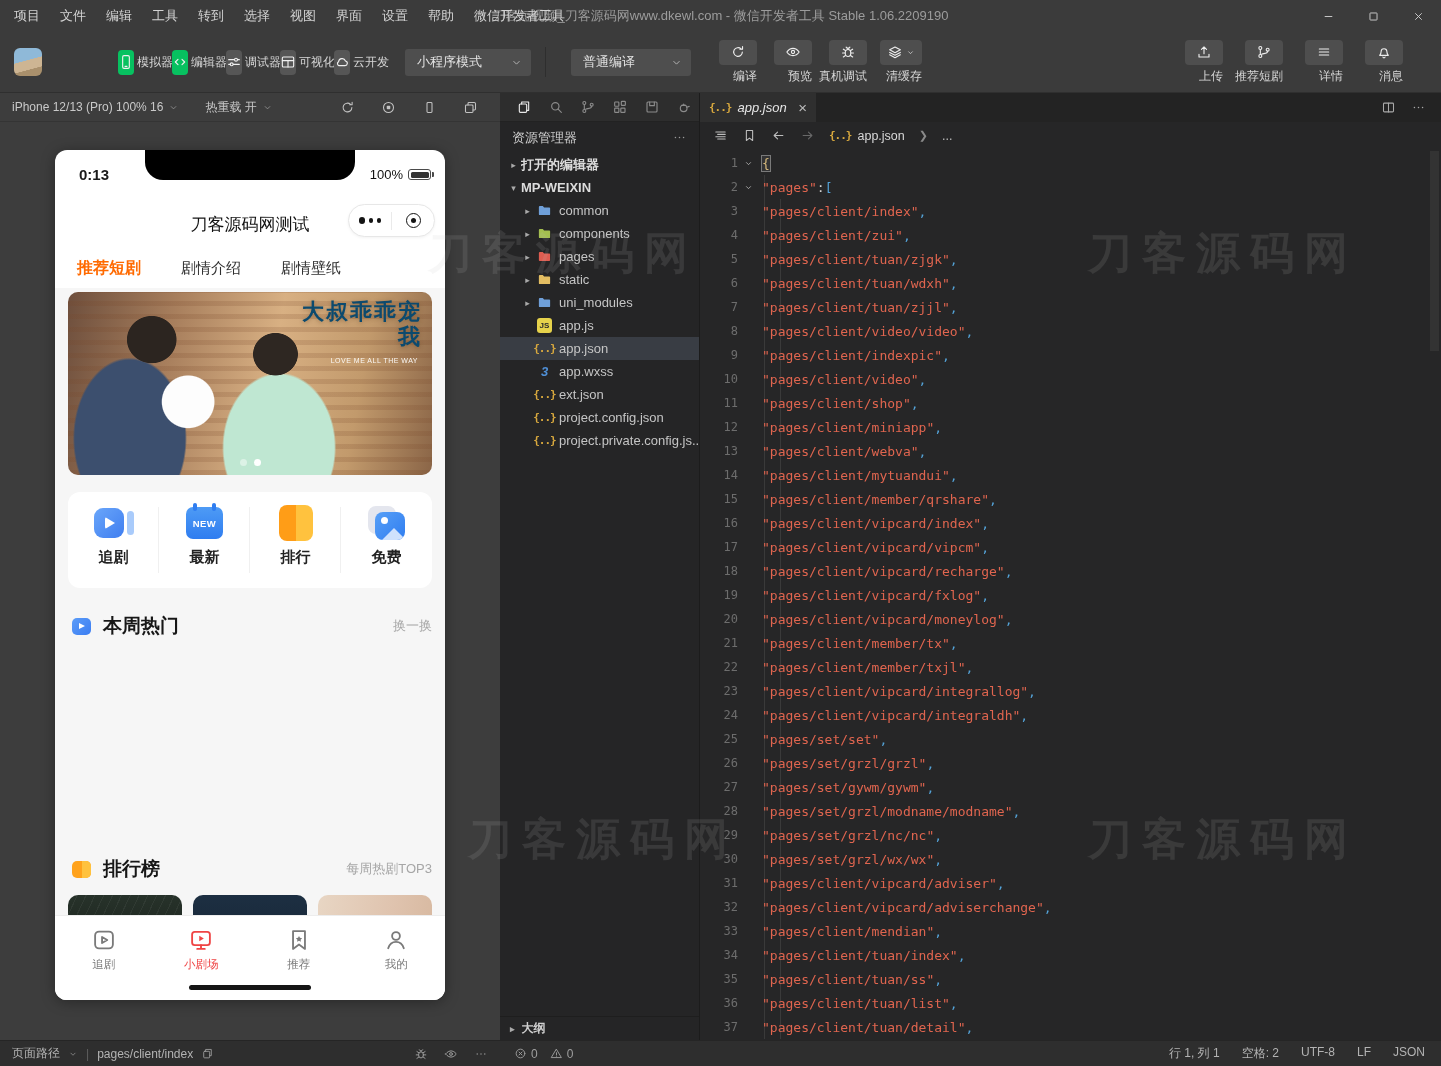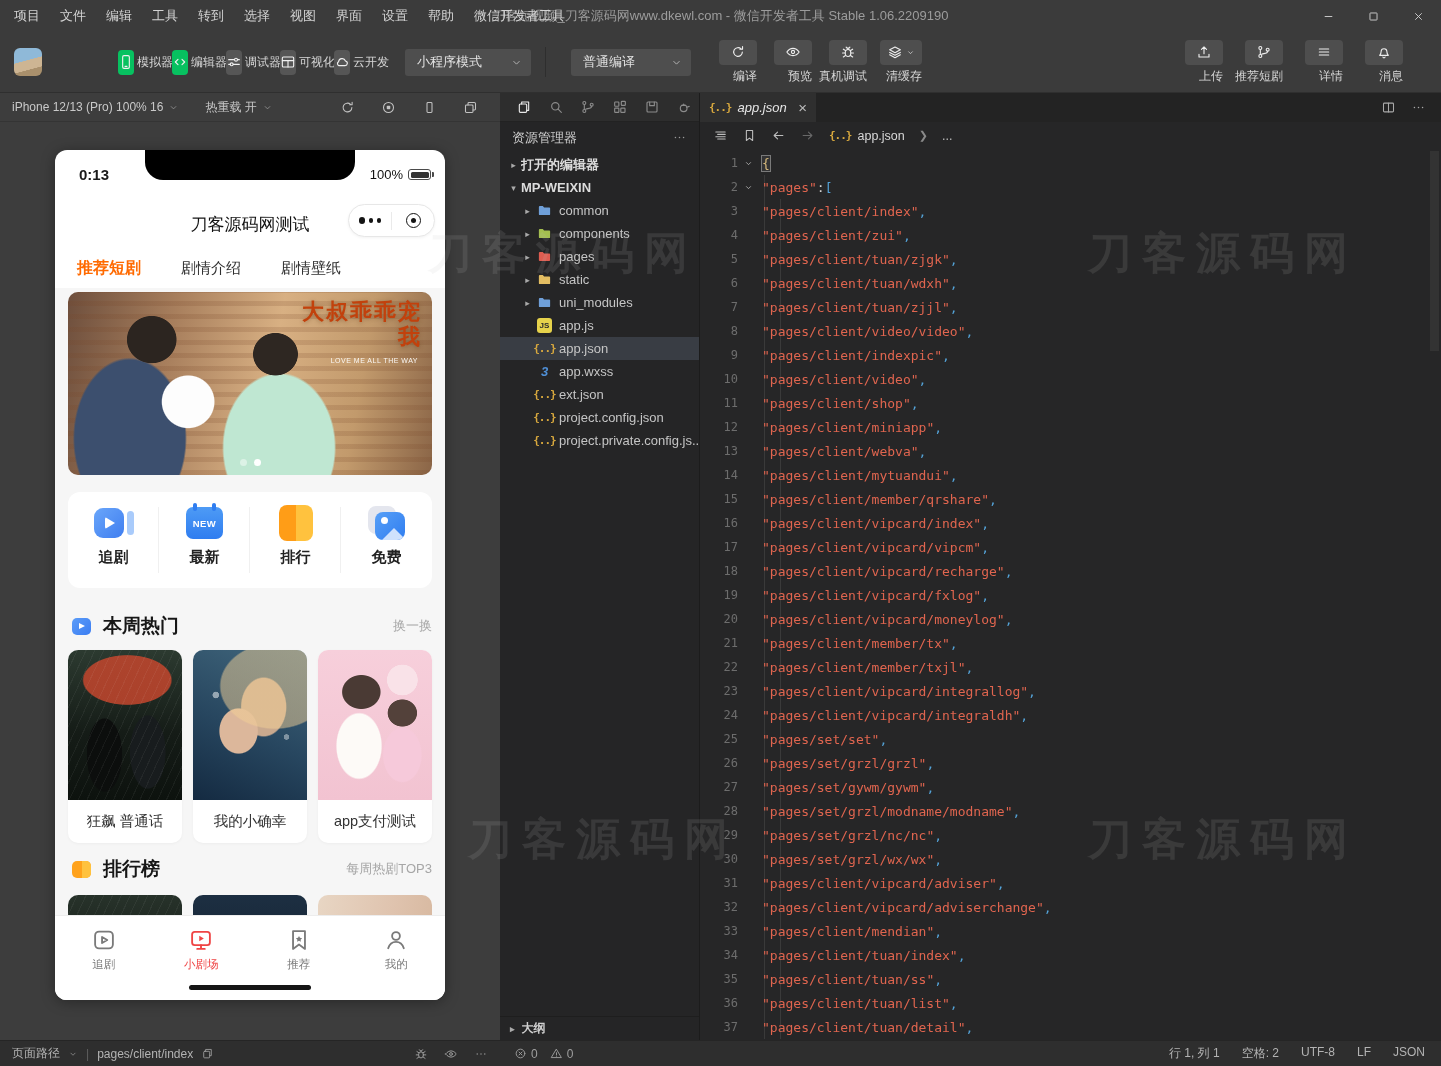--- a/index.html
+++ b/index.html
@@ -71,21 +71,21 @@
 .p-body{position:absolute;top:138px;left:0;right:0;bottom:0;background:#f6f6f6}
 .p-banner{position:absolute;top:4px;left:13px;width:364px;height:183px;border-radius:10px;overflow:hidden}
 .banner-art{position:absolute;inset:0;background:
  radial-gradient(56px 56px at 33% 60%,#fdfdfd 0 46%,transparent 48%),
  radial-gradient(42px 40px at 23% 26%,#2c2520 0 58%,transparent 60%),
  radial-gradient(95px 135px at 17% 80%,#3c4f6e 0 58%,transparent 60%),
  radial-gradient(38px 36px at 57% 34%,#2e2722 0 58%,transparent 60%),
  radial-gradient(95px 125px at 58% 85%,#bfe7d2 0 58%,transparent 60%),
  repeating-linear-gradient(0deg,rgba(120,70,40,.18) 0 5px,rgba(0,0,0,0) 5px 13px),
  linear-gradient(100deg,#6e4f3d 0%,#a87f5d 28%,#d8b083 55%,#c29a6c 78%,#8a6547 100%)}
-.banner-title{position:absolute;top:8px;right:10px;width:120px;text-align:right;font-size:22px;font-weight:800;color:#c2410c;line-height:1.12;letter-spacing:2px;text-shadow:0 1px 4px rgba(90,60,30,.4)}
+.banner-title{position:absolute;top:8px;right:10px;width:120px;text-align:right;font-size:22px;font-weight:800;color:#0c4a6e;line-height:1.12;letter-spacing:2px;text-shadow:0 1px 4px rgba(90,60,30,.4)}
 .banner-sub{position:absolute;top:65px;right:14px;width:92px;font-size:7px;color:rgba(255,255,255,.92);letter-spacing:.5px;text-align:right}
 .banner-dots{position:absolute;bottom:9px;left:0;right:0;display:flex;justify-content:center;gap:7px}
 .banner-dots i{width:7px;height:7px;border-radius:50%;background:rgba(255,255,255,.45)}
 .banner-dots i.on{background:#fff}
 .p-quick{position:absolute;top:204px;left:13px;width:364px;height:96px;background:#fff;border-radius:12px;display:flex;align-items:center}
 .qcol{flex:1;height:78px;display:flex;flex-direction:column;align-items:center;position:relative}
 .qcol:not(:last-child)::after{content:"";position:absolute;right:0;top:6px;bottom:6px;width:1px;background:#f0f0f0}
 .qicon{height:44px;display:flex;align-items:center}
 .qlbl{font-size:15px;font-weight:700;color:#222;margin-top:3px}
 .qi-chase{display:flex;align-items:center;gap:3px}
@@ -532,34 +532,20 @@
               </div>
               <div class="qlbl">免费</div>
             </div>
           </div>
 
         <div class="p-sec sec-hot">
           <span class="sec-ic hot"></span>
           <span class="sec-title">本周热门</span>
           <span class="sec-action">换一换</span>
         </div>
-        <div class="p-cards" id="pCards">
-            <div class="pcard">
-              <div class="art art1"></div>
-              <div class="clbl">狂飙 普通话</div>
-            </div>
-            <div class="pcard">
-              <div class="art art2"></div>
-              <div class="clbl">我的小确幸</div>
-            </div>
-            <div class="pcard">
-              <div class="art art3"></div>
-              <div class="clbl">app支付测试</div>
-            </div>
-          </div>
 
         <div class="p-sec sec-rank">
           <span class="sec-ic rank"></span>
           <span class="sec-title">排行榜</span>
           <span class="sec-action">每周热剧TOP3</span>
         </div>
         <div class="p-partial">
           <i class="pp1"></i>
           <i class="pp2"></i>
           <i class="pp3"></i>

